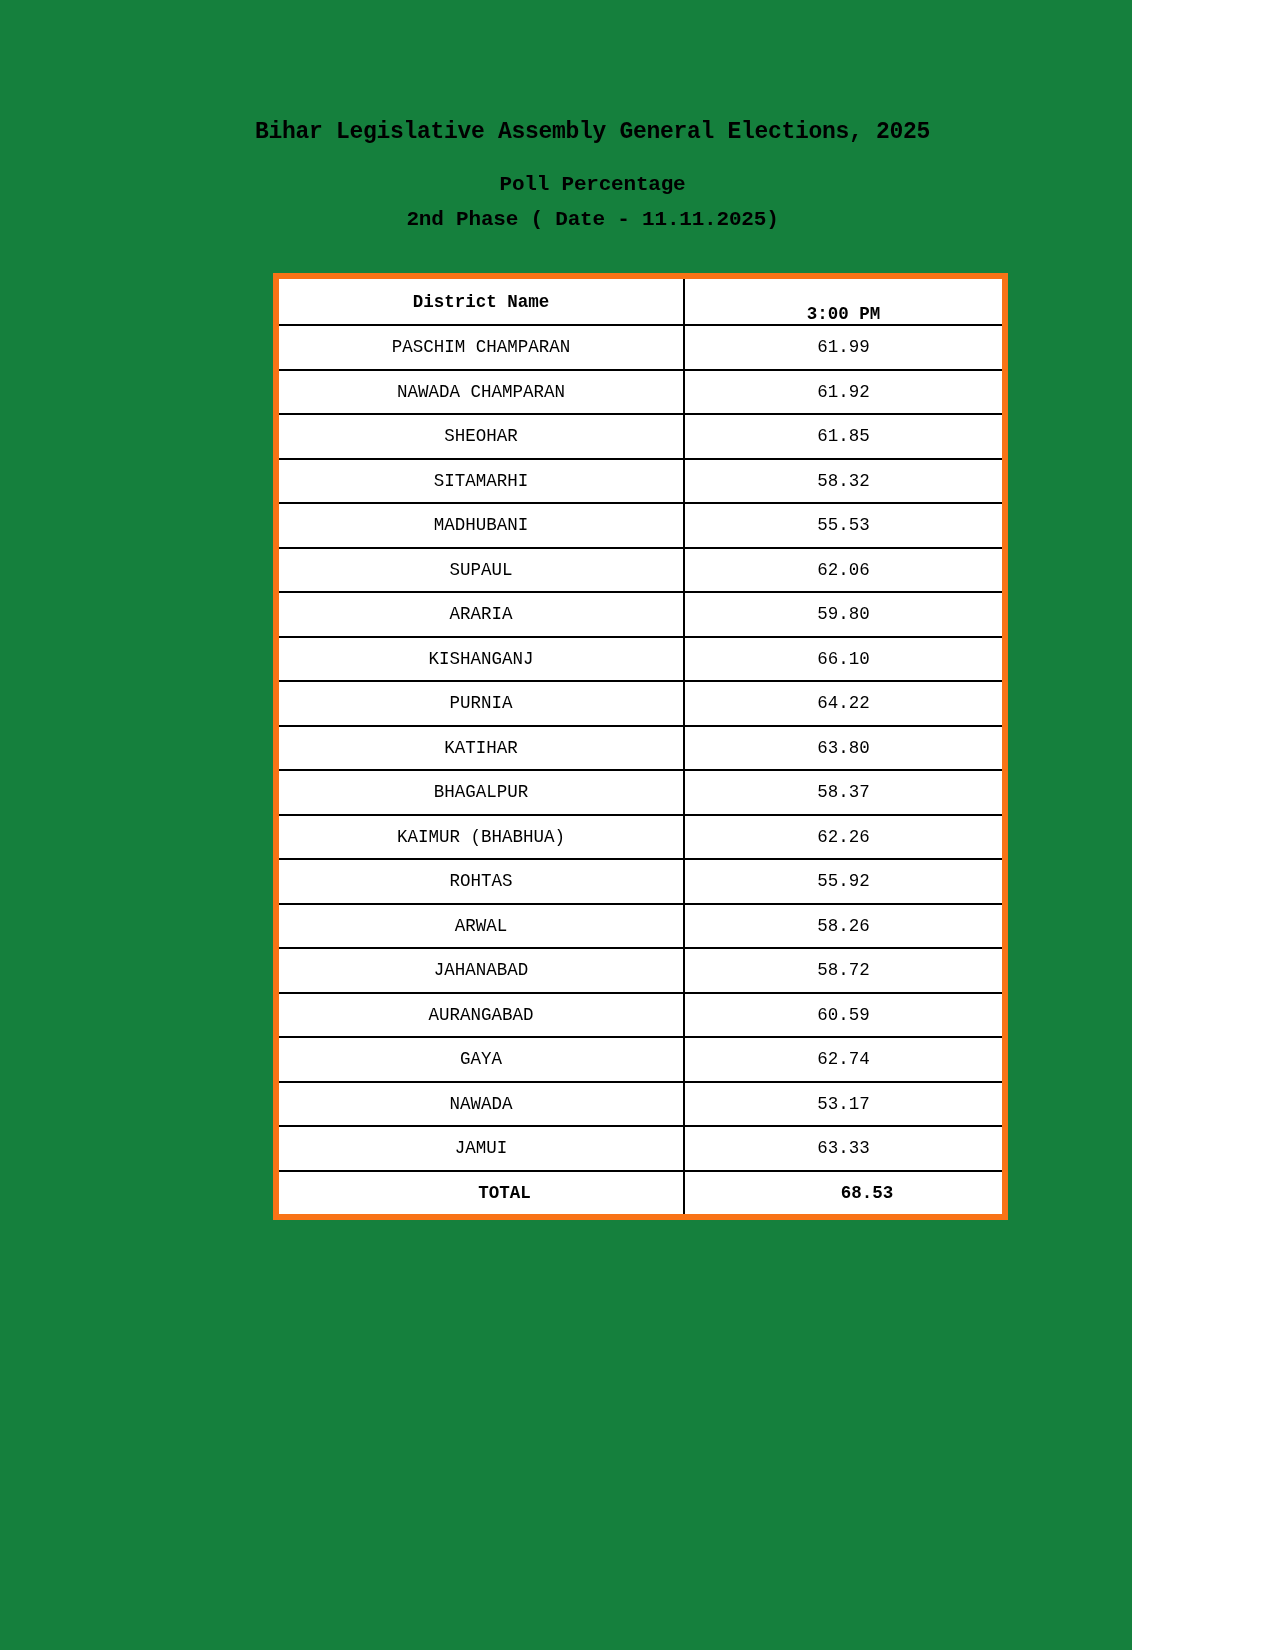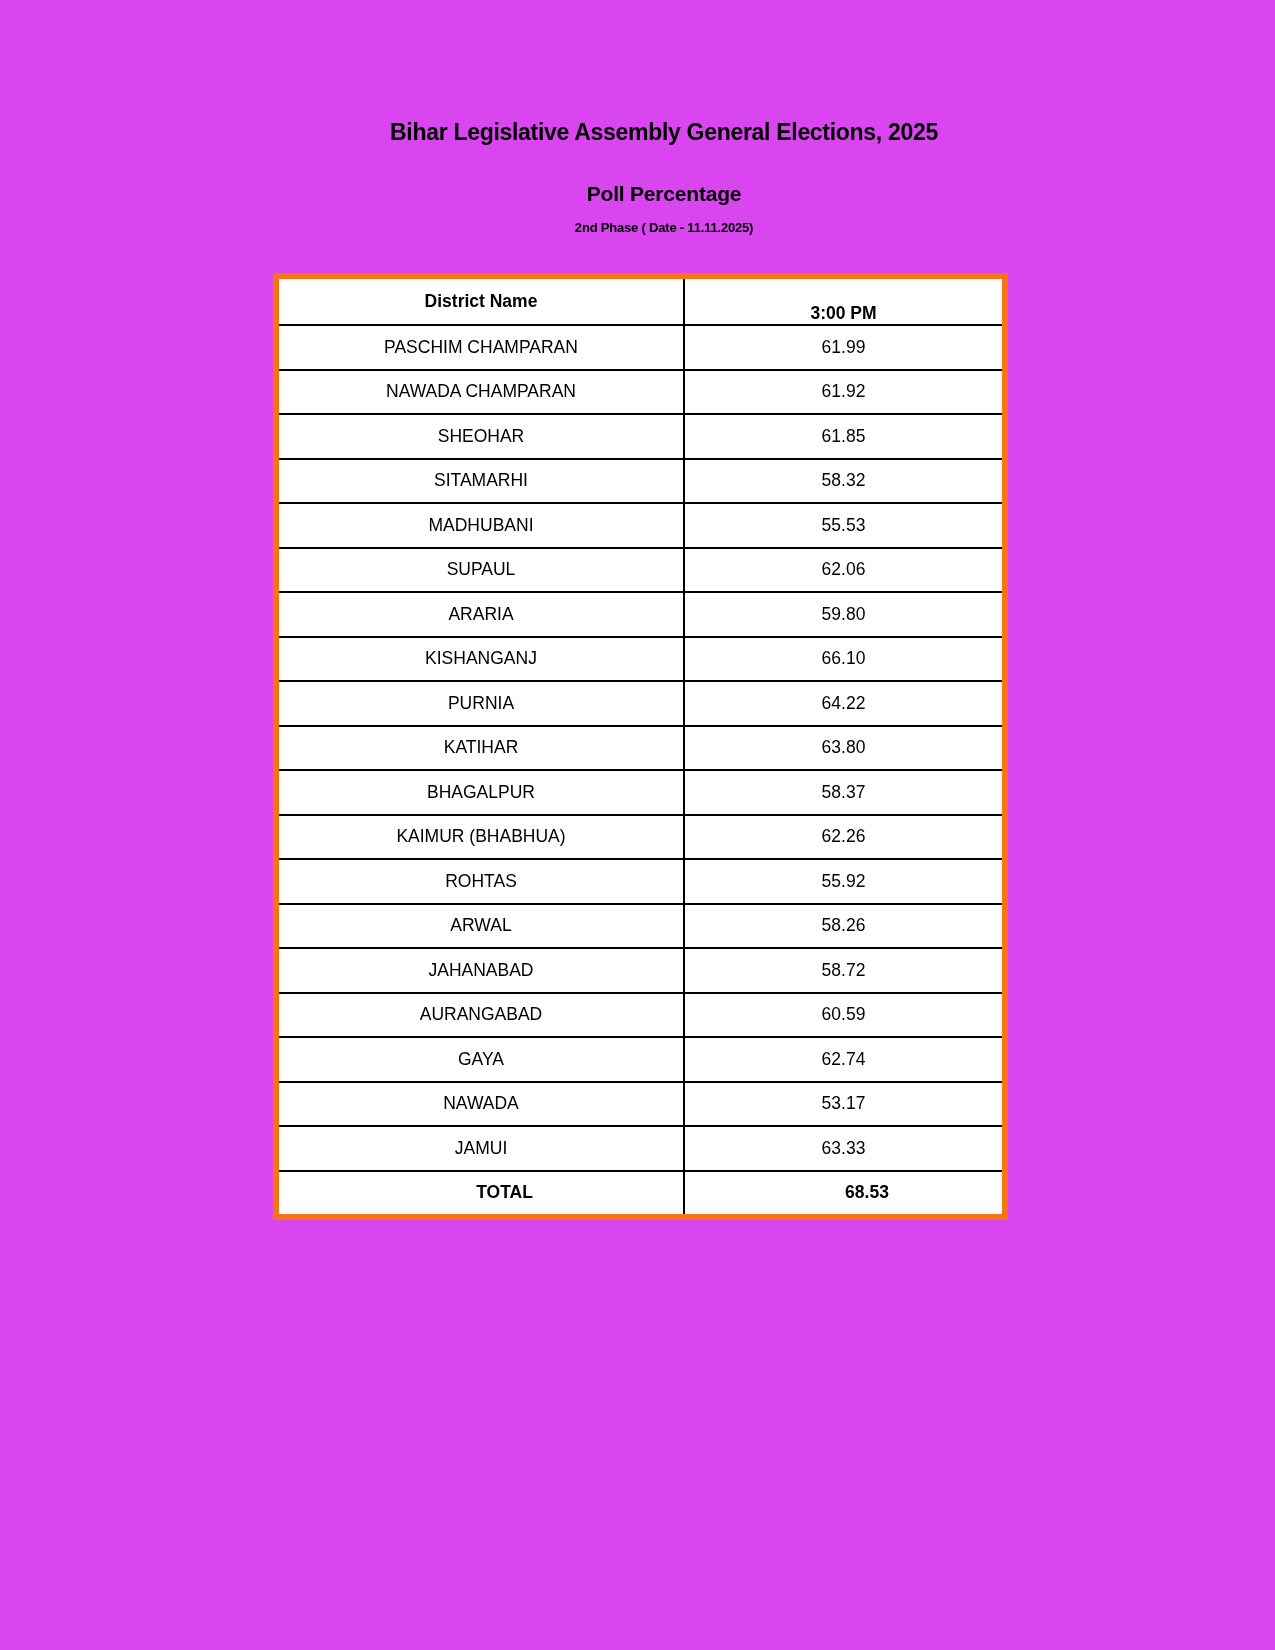--- a/index.html
+++ b/index.html
@@ -2,24 +2,24 @@
 <html><head>
 <meta charset="utf-8">
 <style>
   html, body {
     margin: 0;
     padding: 0;
     background: #ffffff;
   }
   .page {
     position: relative;
-    width: 1275px;
+    width: 1132px;
     height: 1650px;
-    background: #d946ef;
-    font-family: Liberation Sans, sans-serif;
+    background: #15803d;
+    font-family: Liberation Mono, monospace;
     color: #000000;
     overflow: hidden;
   }
   .headings {
     position: absolute;
     left: 53px;
     right: 0;
     top: 0;
     text-align: center;
   }
@@ -27,36 +27,36 @@
     margin: 0;
     position: absolute;
     top: 119px;
     left: 0;
     right: 0;
     font-size: 23px;
     font-weight: bold;
     letter-spacing: -0.3px;
   }
   .doc-subtitle {
-    margin: 11px;
+    margin: 2px;
     position: absolute;
     top: 171px;
     left: 0;
     right: 0;
     font-size: 21px;
     font-weight: bold;
     letter-spacing: -0.2px;
   }
   .doc-phase {
-    margin: 12px;
+    margin: 0;
     position: absolute;
     top: 208px;
     left: 0;
     right: 0;
-    font-size: 13px;
+    font-size: 21px;
     font-weight: bold;
     letter-spacing: -0.2px;
   }
   table.poll-table {
     position: absolute;
     left: 273px;
     top: 273px;
     width: 729px;
     border-collapse: collapse;
     table-layout: fixed;

